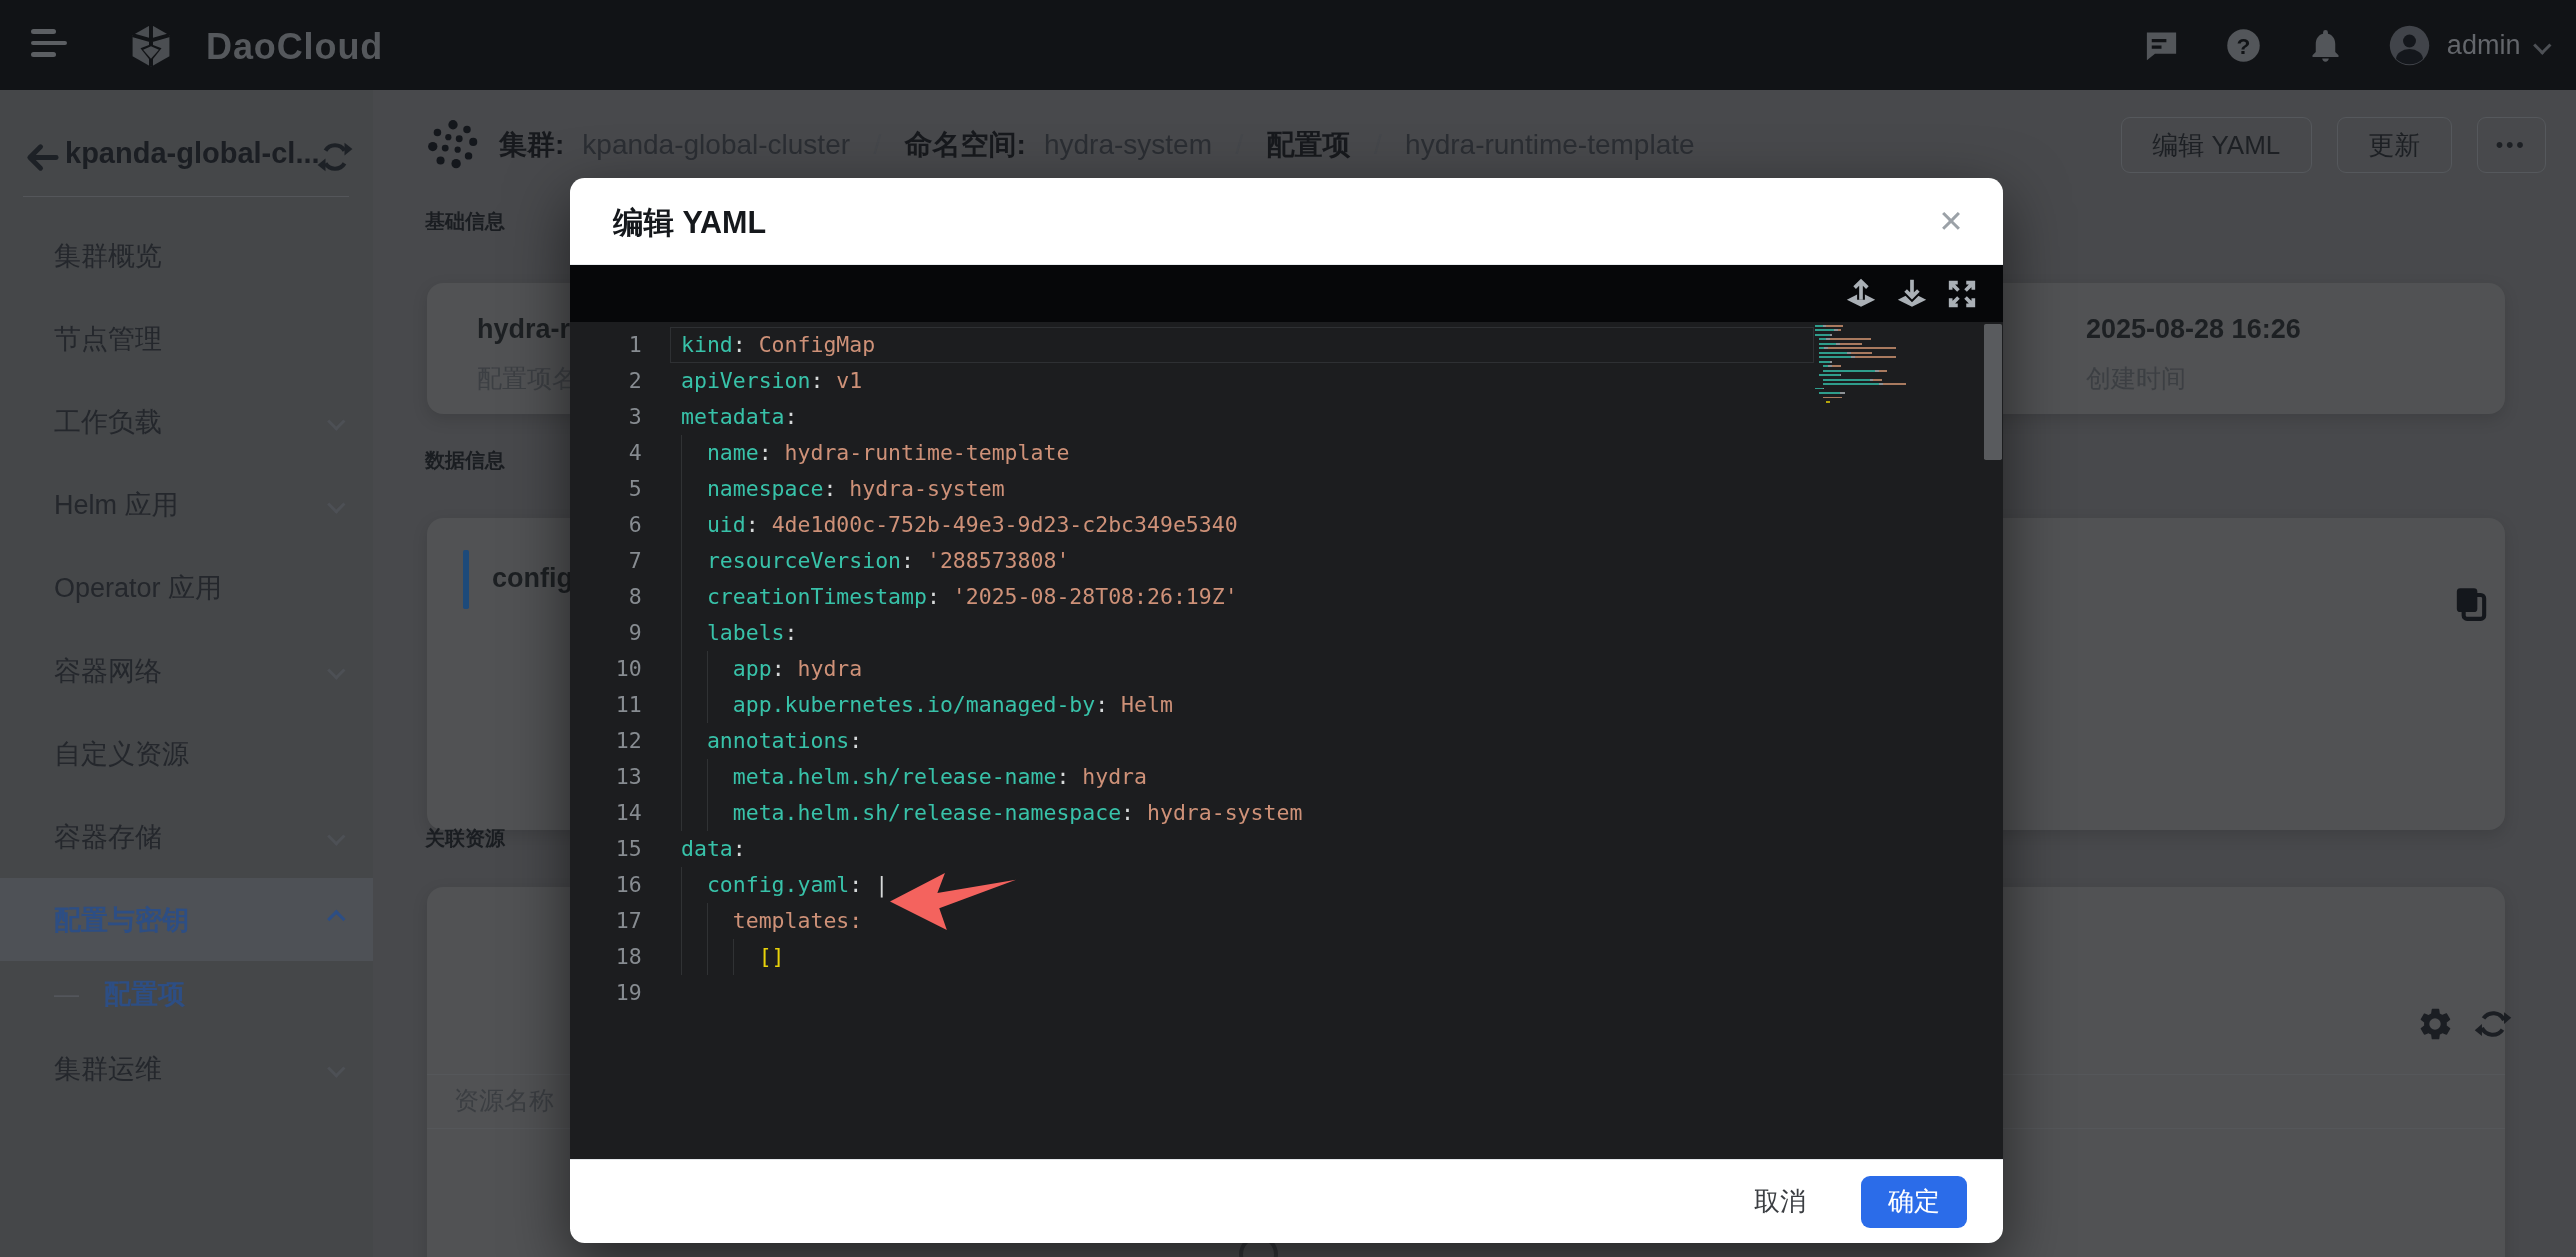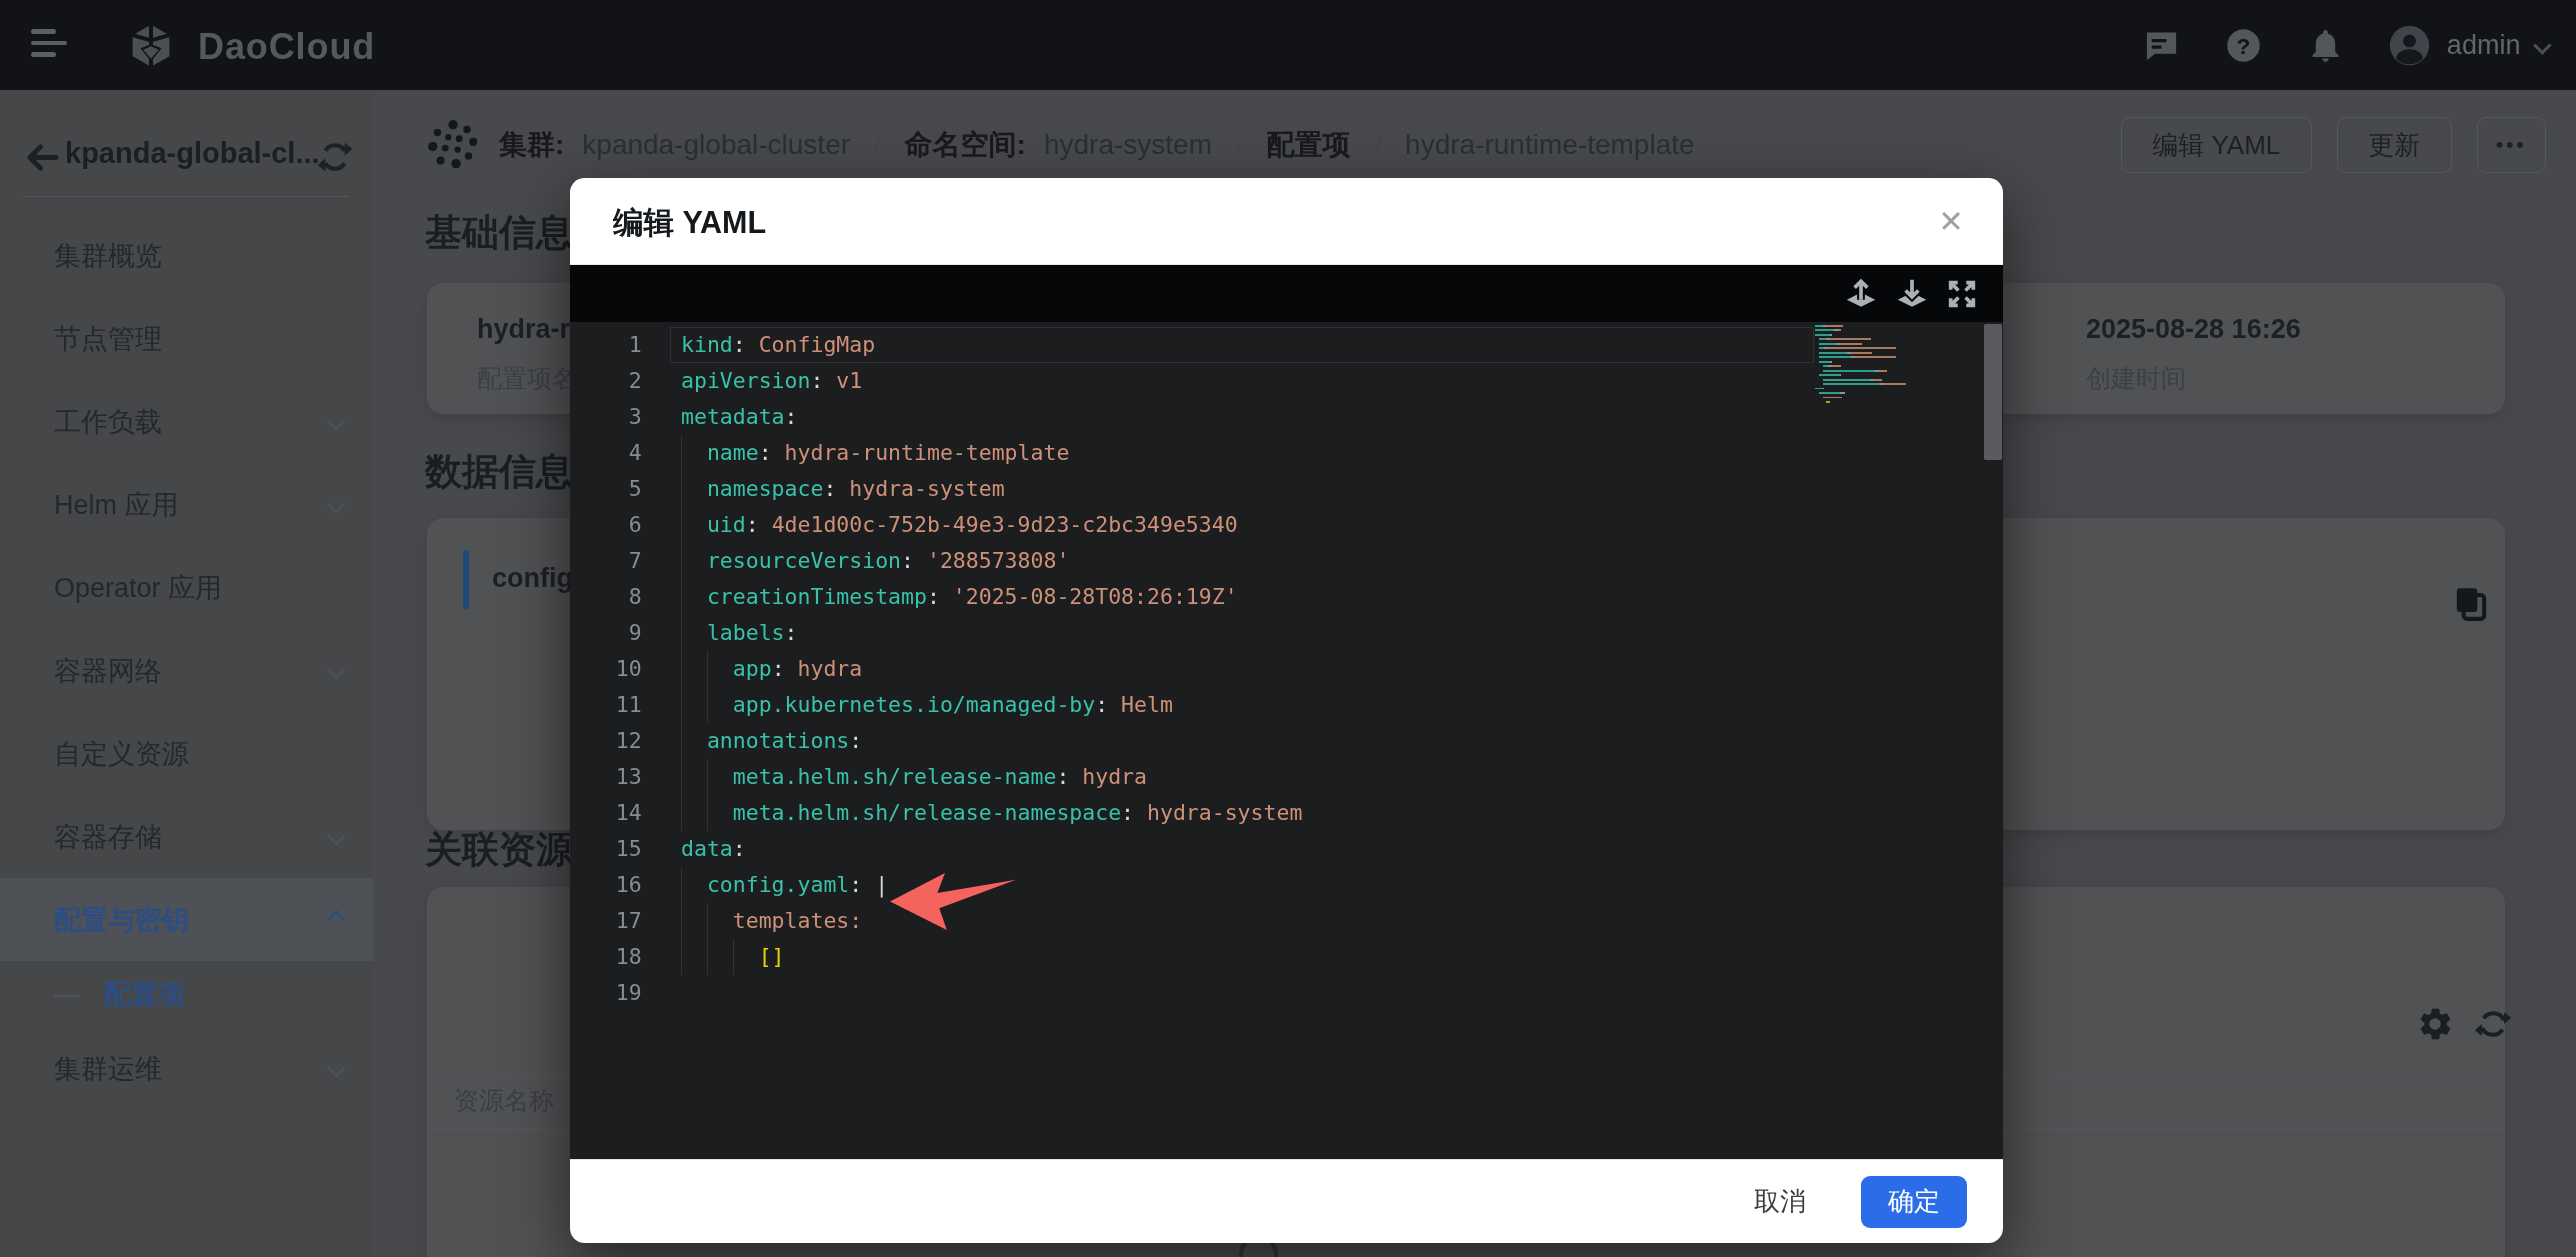--- a/index.html
+++ b/index.html
@@ -5,21 +5,21 @@
   * { margin:0; padding:0; box-sizing:border-box; }
   html,body { width:2576px; height:1258px; overflow:hidden; background:#48494c;
     font-family:"Liberation Sans","DejaVu Sans",sans-serif; }
   .abs { position:absolute; }
 
   
   .topbar { position:absolute; left:0; top:0; width:2576px; height:90px; background:#111316; z-index:2; }
   .hamburger { position:absolute; left:30.5px; top:29px; width:36px; height:32px; cursor:pointer; }
   .hamburger i { display:block; height:4.5px; border-radius:2.7px; background:#5c5f63; margin-bottom:7.2px; }
   .hamburger i:nth-child(1){width:25px;} .hamburger i:nth-child(2){width:36px;} .hamburger i:nth-child(3){width:25px;}
-  .logo { position:absolute; left:126px; top:21.5px; display:flex; align-items:center; gap:22px; }
+  .logo { position:absolute; left:126px; top:21.5px; display:flex; align-items:center; gap:30px; }
   .logo-text { font-size:36px; font-weight:bold; color:#55585c; letter-spacing:0.9px; }
   .tb-right { position:absolute; right:27px; top:0; height:90px; display:flex; align-items:center; gap:43px; }
   .tb-ico { width:39px; height:39px; }
   .tb-user { display:flex; align-items:center; gap:16px; }
   .tb-user .name { color:#63666b; font-size:27px; }
   .chev { display:inline-block; width:12.6px; height:12.6px; border-right:3.6px solid #4d5055; border-bottom:3.6px solid #4d5055; transform:rotate(45deg); }
   .chev.up { transform:rotate(-135deg); }
 
   
   .sidebar { position:absolute; left:0; top:90px; width:373px; height:1168px; background:#454749; z-index:1; }
@@ -40,21 +40,21 @@
   
   .main { position:absolute; left:373px; top:90px; width:2203px; height:1168px; background:#48494c; }
   .crumbs { position:absolute; left:52px; top:25px; display:flex; align-items:center; gap:18px; font-size:28px; color:#2b2e33; height:59px; }
   .crumbs .lab { font-weight:bold; color:#17191d; }
   .crumbs .sep { color:#45474b; padding:0 5.4px; }
   .act-btns { position:absolute; right:30.5px; top:27px; display:flex; gap:25px; }
   .g-btn { height:56px; border:1.8px solid #55585c; border-radius:9px; color:#1d2024; font-size:26px;
            display:flex; align-items:center; justify-content:center; padding:0 30.5px; background:transparent; cursor:pointer; }
   .g-btn.more { padding:0 18px; letter-spacing:2.7px; font-size:21.5px; }
 
-  .sec-title { position:absolute; left:52px; font-size:37px; font-weight:bold; color:#1a1d21; }
+  .sec-title { position:absolute; left:52px; font-size:20px; font-weight:bold; color:#1a1d21; }
   .card { position:absolute; left:54px; width:2078px; background:#515254; border-radius:16px; box-shadow:0 5.4px 16px rgba(0,0,0,0.12); }
   .kv-name { position:absolute; font-size:27px; font-weight:bold; color:#1d2023; }
   .kv-label { position:absolute; font-size:25px; color:#3c3f43; }
   .tab-bar { position:absolute; width:6.3px; height:59px; background:#1d4a7a; border-radius:1.8px; }
   .divider-h { position:absolute; height:0; border-top:1.8px solid #55575a; }
   .ring { position:absolute; width:39px; height:39px; border-radius:50%; border:4.5px solid #37393c; }
 
   
   .modal { position:absolute; left:570px; top:178px; width:1433px; height:1065px; border-radius:14.4px;
            background:#1c1d1f; box-shadow:0 21.5px 63px rgba(0,0,0,0.55); z-index:10; overflow:hidden; }

